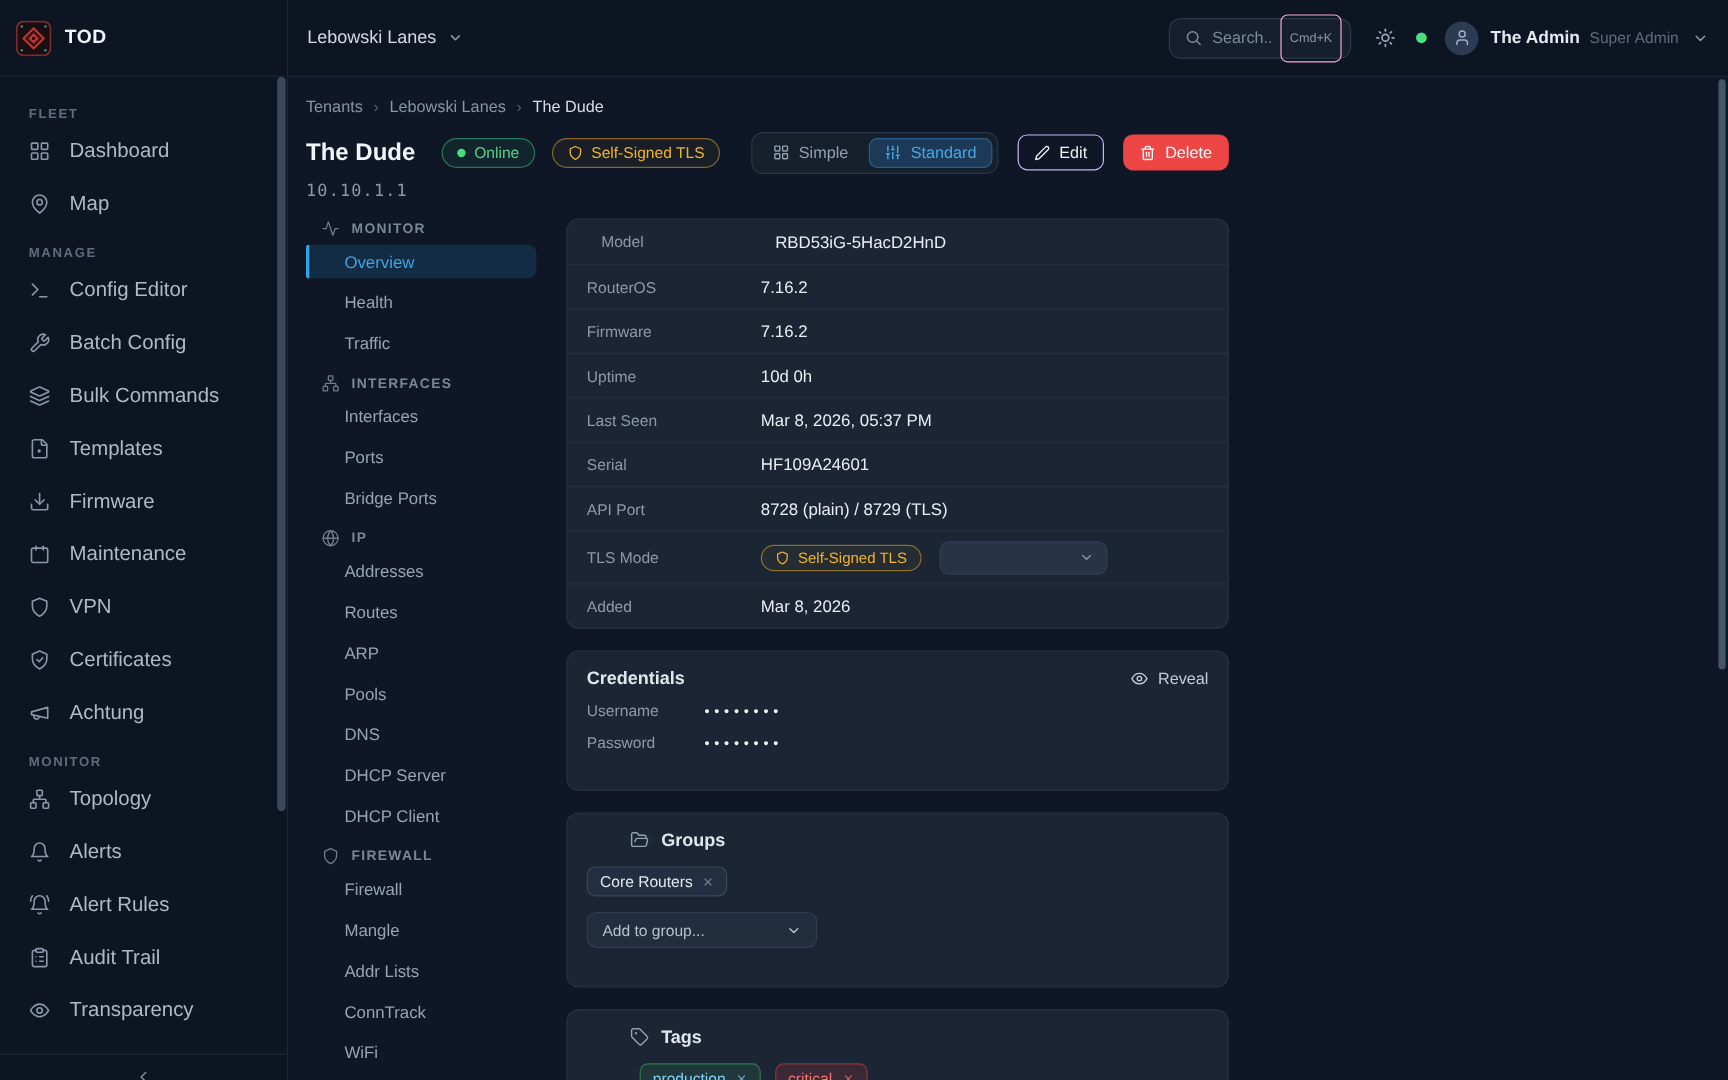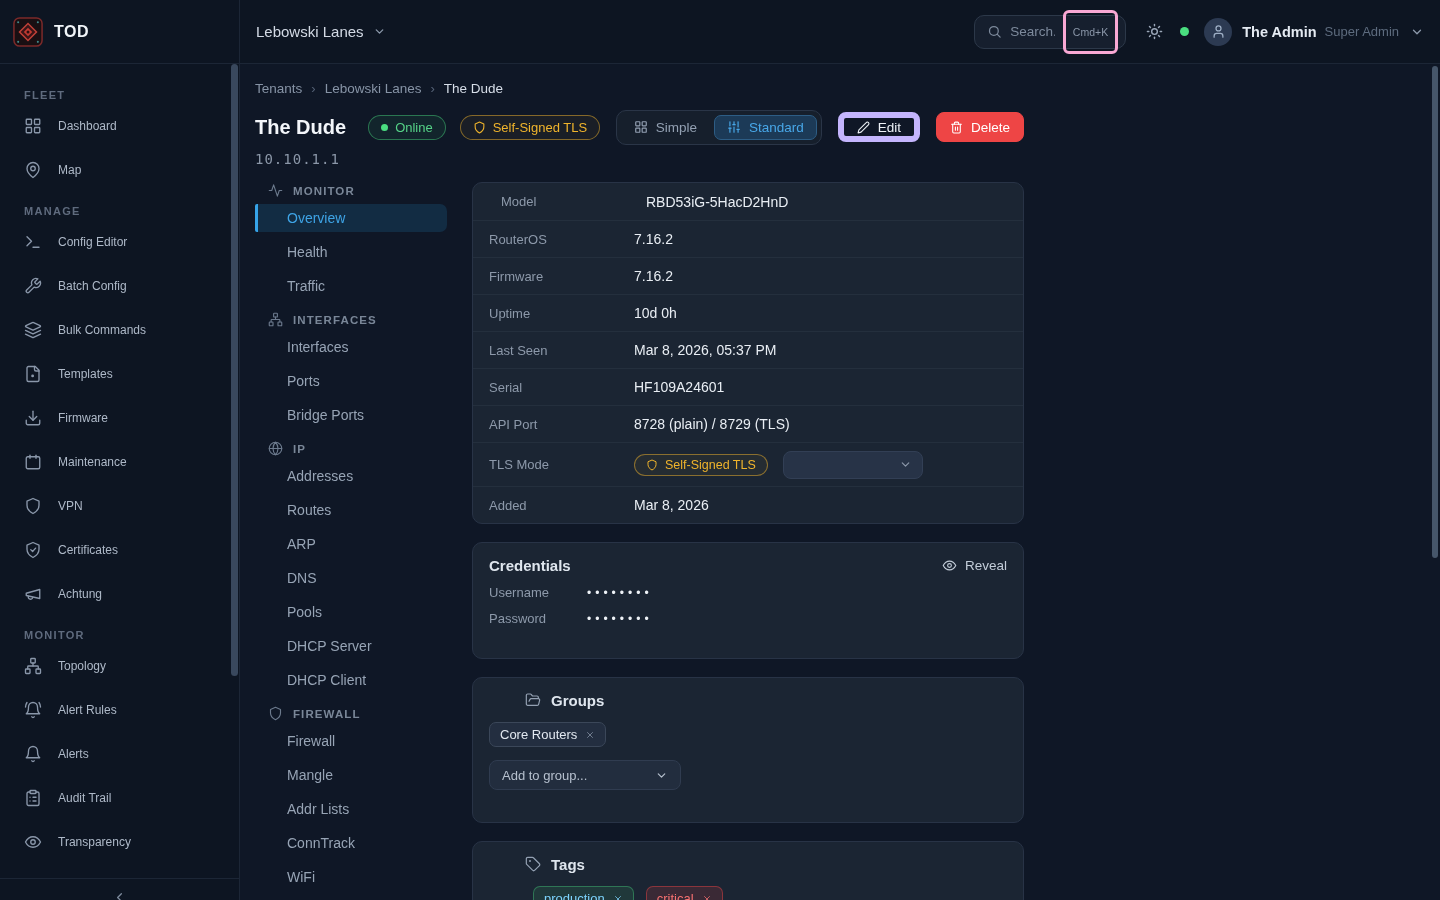--- a/index.html
+++ b/index.html
@@ -16,36 +16,36 @@
   .topbar { height:64px; display:flex; background:#0d1522; border-bottom:1px solid #1c2636; }
   .brand { width:240px; flex:none; display:flex; align-items:center; gap:11px; padding-left:13px; border-right:1px solid #1c2636; }
   .brand-name { font-size:16px; font-weight:700; letter-spacing:.5px; color:#f1f5f9; }
   .topbar-rest { flex:1; display:flex; align-items:center; padding:0 16px; }
   .tenant { display:flex; align-items:center; gap:9px; color:#d3dae5; font-size:15px; cursor:pointer; }
   .spacer { flex:1; }
   .search { width:152px; height:34px; display:flex; align-items:center; gap:8px; padding:0 7px 0 12px;
     background:#161f2e; border:1px solid #2c3849; border-radius:10px; color:#7d8a9c; }
   .search input { flex:1; min-width:0; background:transparent; border:none; outline:none; color:#aab6c6; font-size:13.5px; font-family:inherit; }
   .search input::placeholder { color:#7d8a9c; }
-  .kbd { border:3px solid #f9a8d4; border-radius:6px; padding:13px 7px; font-size:10.5px; color:#8b97a9; white-space:nowrap; }
+  .kbd { border:1px solid #f9a8d4; border-radius:6px; padding:13px 7px; font-size:10.5px; color:#8b97a9; white-space:nowrap; }
   .sunbtn { margin-left:20px; color:#9aa6b8; cursor:pointer; }
   .status-dot { width:9px; height:9px; border-radius:50%; background:#4ade80; margin-left:17px; }
   .avatar { width:28px; height:28px; border-radius:50%; background:#2c3a52; color:#9fb0c6;
     display:flex; align-items:center; justify-content:center; margin-left:15px; }
   .user-name { margin-left:10px; font-size:14.5px; font-weight:600; color:#e4eaf2; }
   .user-role { margin-left:8px; font-size:13px; color:#5d6b7e; }
   .user-caret { margin-left:11px; color:#8c99ab; cursor:pointer; }
 
   
   .body { display:flex; height:852px; }
 
   
   .sidebar { width:240px; flex:none; position:relative; background:#0d1522; border-right:1px solid #1c2636; padding-top:12px; overflow:hidden; }
   .side-label { font-size:11px; font-weight:700; letter-spacing:1.3px; color:#5f6b7e; margin:13px 24px 3px; }
-  .side-item { height:44px; display:flex; align-items:center; gap:16px; padding:0 24px; color:#aeb9c8; font-size:12px; cursor:pointer; }
+  .side-item { height:44px; display:flex; align-items:center; gap:16px; padding:0 24px; color:#aeb9c8; font-size:17px; cursor:pointer; }
   .side-item .ico { color:#8a97aa; }
   .side-thumb { position:absolute; top:0; right:1px; width:7px; height:612px; background:#39485d; border-radius:4px; }
   .side-footer { position:absolute; left:0; right:0; bottom:0; height:38px; border-top:1px solid #1c2636;
     display:flex; align-items:center; justify-content:center; color:#7e8b9d; cursor:pointer; background:#0d1522; }
 
   
   .main { flex:1; position:relative; padding:17px 0 0 15px; overflow:hidden; }
   .main-thumb { position:absolute; top:2px; right:2px; width:6px; height:492px; background:#46566a; border-radius:3px; }
   .main-inner { width:769px; }
 
@@ -59,21 +59,21 @@
   .pill { display:inline-flex; align-items:center; gap:7px; border-radius:999px; padding:4px 12px; font-size:13px; white-space:nowrap;text-align:center; }
   .pill-online { margin-left:22px; color:#55d287; border:1px solid rgba(74,222,128,.45); background:rgba(74,222,128,.07); }
   .pill-online .dot { width:7px; height:7px; border-radius:50%; background:#4ade80; }
   .pill-tls { margin-left:14px; color:#f0b42c; border:1px solid rgba(240,180,44,.5); background:rgba(240,180,44,.05); }
 
   .title-actions { display:flex; align-items:center; gap:16px; }
   .seg-group { display:flex; gap:4px; background:#161f2c; border:1px solid #2a3547; border-radius:10px; padding:4px; }
   .seg { display:flex; align-items:center; gap:8px; padding:4px 12px; border-radius:7px; font-size:13.5px; color:#93a0b2; border:1px solid transparent; cursor:pointer; }
   .seg-active { background:#1c3a57; border-color:#2d5d85; color:#48a7e8; }
   .btn { display:flex; align-items:center; gap:8px; height:30px; padding:0 13px; border-radius:8px; font-size:13.5px; cursor:pointer; }
-  .btn-edit { border:6px solid #c4b5fd; color:#eef2f7; background:transparent; }
+  .btn-edit { border:1px solid #c4b5fd; color:#eef2f7; background:transparent; }
   .btn-delete { background:#ee4545; color:#fff; border:1px solid #ee4545; }
 
   .ip { margin-top:7px; font-family:"DejaVu Sans Mono", monospace; font-size:14px; color:#8b97a8; letter-spacing:1px; }
 
   .content-row { display:flex; gap:25px; margin-top:10px; }
 
   
   .subnav { width:192px; flex:none; }
   .subnav-header { display:flex; align-items:center; gap:10px; padding:6px 0 6px 13px; margin-top:6px;
     font-size:11.5px; font-weight:700; letter-spacing:1.1px; color:#7a8798; }
@@ -311,34 +311,34 @@
               <line x1="12" y1="12" x2="12" y2="8"></line>
             </svg>
           </span>
         <span>Topology</span>
       </div>
       <div class="side-item">
         <span class="ico">
             <svg width="18" height="18" viewBox="0 0 24 24" fill="none" stroke="currentColor" stroke-width="1.8" stroke-linecap="round" stroke-linejoin="round">
               <path d="M6 8a6 6 0 0 1 12 0c0 7 3 9 3 9H3s3-2 3-9"></path>
               <path d="M10.3 21a1.94 1.94 0 0 0 3.4 0"></path>
+            </svg>
+          </span>
+        <span>Alerts</span>
+      </div>
+      <div class="side-item">
+        <span class="ico">
+            <svg width="18" height="18" viewBox="0 0 24 24" fill="none" stroke="currentColor" stroke-width="1.8" stroke-linecap="round" stroke-linejoin="round">
+              <path d="M6 8a6 6 0 0 1 12 0c0 7 3 9 3 9H3s3-2 3-9"></path>
+              <path d="M10.3 21a1.94 1.94 0 0 0 3.4 0"></path>
               <path d="M4 2C2.8 3.7 2 5.7 2 8"></path>
               <path d="M22 8c0-2.3-.8-4.3-2-6"></path>
             </svg>
           </span>
         <span>Alert Rules</span>
-      </div>
-      <div class="side-item">
-        <span class="ico">
-            <svg width="18" height="18" viewBox="0 0 24 24" fill="none" stroke="currentColor" stroke-width="1.8" stroke-linecap="round" stroke-linejoin="round">
-              <path d="M6 8a6 6 0 0 1 12 0c0 7 3 9 3 9H3s3-2 3-9"></path>
-              <path d="M10.3 21a1.94 1.94 0 0 0 3.4 0"></path>
-            </svg>
-          </span>
-        <span>Alerts</span>
       </div>
       <div class="side-item">
         <span class="ico">
             <svg width="18" height="18" viewBox="0 0 24 24" fill="none" stroke="currentColor" stroke-width="1.8" stroke-linecap="round" stroke-linejoin="round">
               <rect x="8" y="2" width="8" height="4" rx="1"></rect>
               <path d="M16 4h2a2 2 0 0 1 2 2v14a2 2 0 0 1-2 2H6a2 2 0 0 1-2-2V6a2 2 0 0 1 2-2h2"></path>
               <path d="M12 11h4"></path>
               <path d="M12 16h4"></path>
               <path d="M8 11h.01"></path>
               <path d="M8 16h.01"></path>
@@ -504,24 +504,24 @@
             <div class="subnav-item">
                 <span>Addresses</span>
               </div>
             <div class="subnav-item">
                 <span>Routes</span>
               </div>
             <div class="subnav-item">
                 <span>ARP</span>
               </div>
             <div class="subnav-item">
+                <span>Pools</span>
+              </div>
+            <div class="subnav-item">
                 <span>DNS</span>
-              </div>
-            <div class="subnav-item">
-                <span>Pools</span>
               </div>
             <div class="subnav-item">
                 <span>DHCP Server</span>
               </div>
             <div class="subnav-item">
                 <span>DHCP Client</span>
               </div>
 
             <div class="subnav-header">
               <span class="ico">

